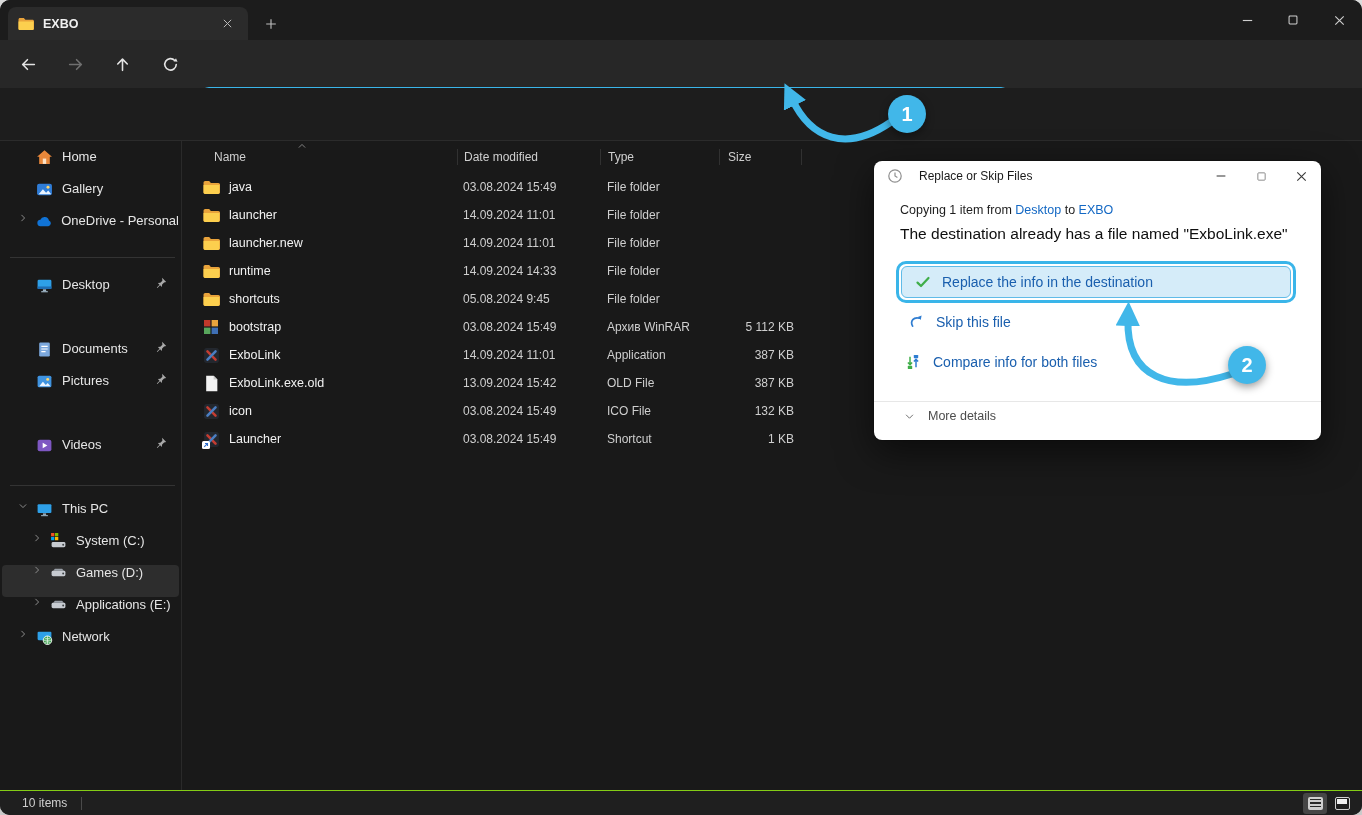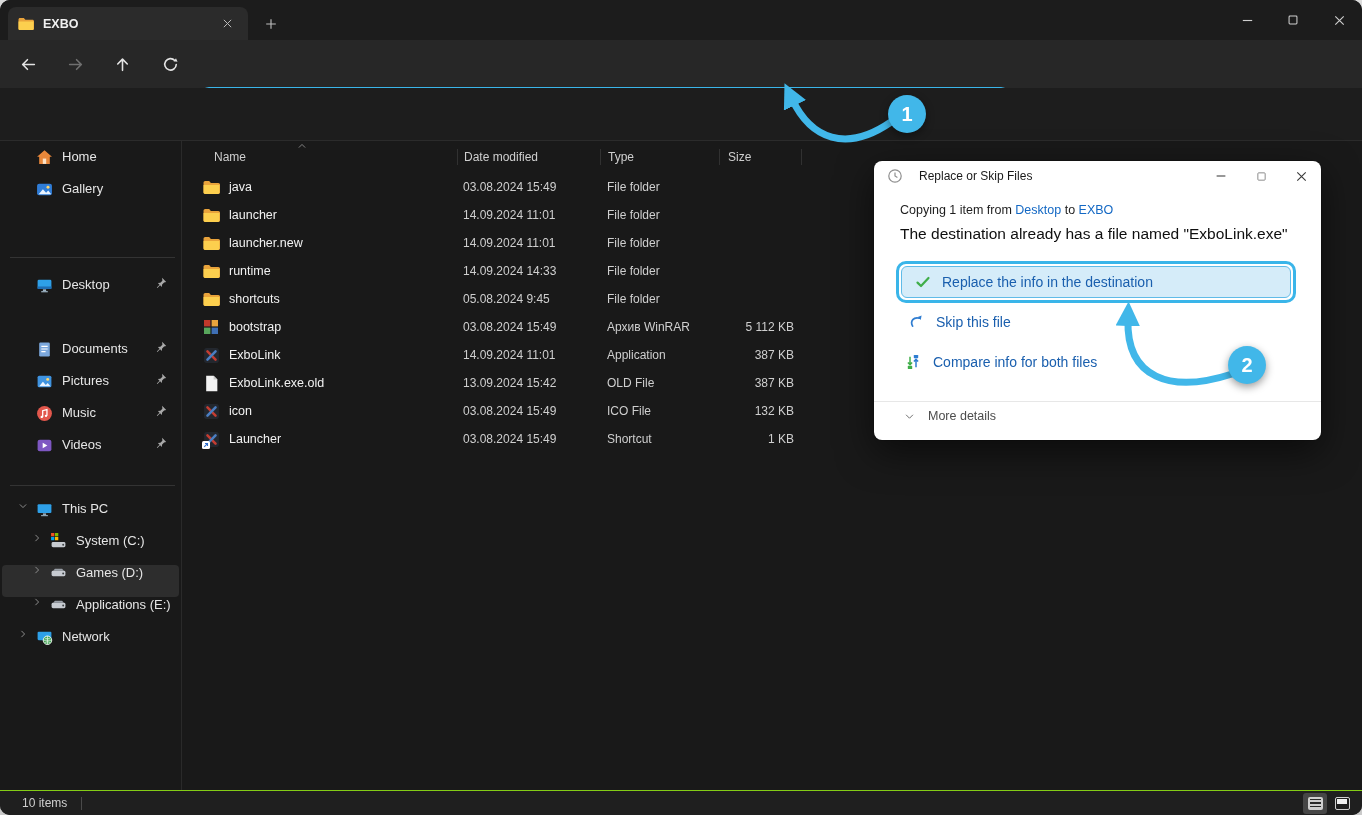--- a/index.html
+++ b/index.html
@@ -491,20 +491,31 @@
         </svg>
       <span class="slabel">Home</span>
     </div>
     <div class="srow" style="top:40px">
       <span class="chev-slot"></span>
         <svg width="17" height="17">
           <use href="#i-gallery"></use>
         </svg>
       <span class="slabel">Gallery</span>
     </div>
+    <div class="srow" style="top:72px">
+      <span class="chev-slot">
+          <svg width="10" height="10">
+            <use href="#i-chev-r"></use>
+          </svg>
+        </span>
+      <svg width="17" height="17">
+          <use href="#i-cloud"></use>
+        </svg>
+      <span class="slabel">OneDrive - Personal</span>
+    </div>
     <div class="sdiv" style="top:116px"></div>
 
     <div class="srow" style="top:136px">
       <span class="chev-slot"></span>
         <svg width="17" height="17">
           <use href="#i-desktop"></use>
         </svg>
       <span class="slabel">Desktop</span>
       <span class="pin">
           <svg width="13" height="13">
@@ -523,32 +534,20 @@
             <use href="#i-pin"></use>
           </svg>
         </span>
     </div>
     <div class="srow" style="top:232px">
       <span class="chev-slot"></span>
         <svg width="17" height="17">
           <use href="#i-pics"></use>
         </svg>
       <span class="slabel">Pictures</span>
-      <span class="pin">
-          <svg width="13" height="13">
-            <use href="#i-pin"></use>
-          </svg>
-        </span>
-    </div>
-    <div class="srow" style="top:264px">
-      <span class="chev-slot"></span>
-        <svg width="17" height="17">
-          <use href="#i-music"></use>
-        </svg>
-      <span class="slabel">Music</span>
       <span class="pin">
           <svg width="13" height="13">
             <use href="#i-pin"></use>
           </svg>
         </span>
     </div>
     <div class="srow" style="top:296px">
       <span class="chev-slot"></span>
         <svg width="17" height="17">
           <use href="#i-videos"></use>

